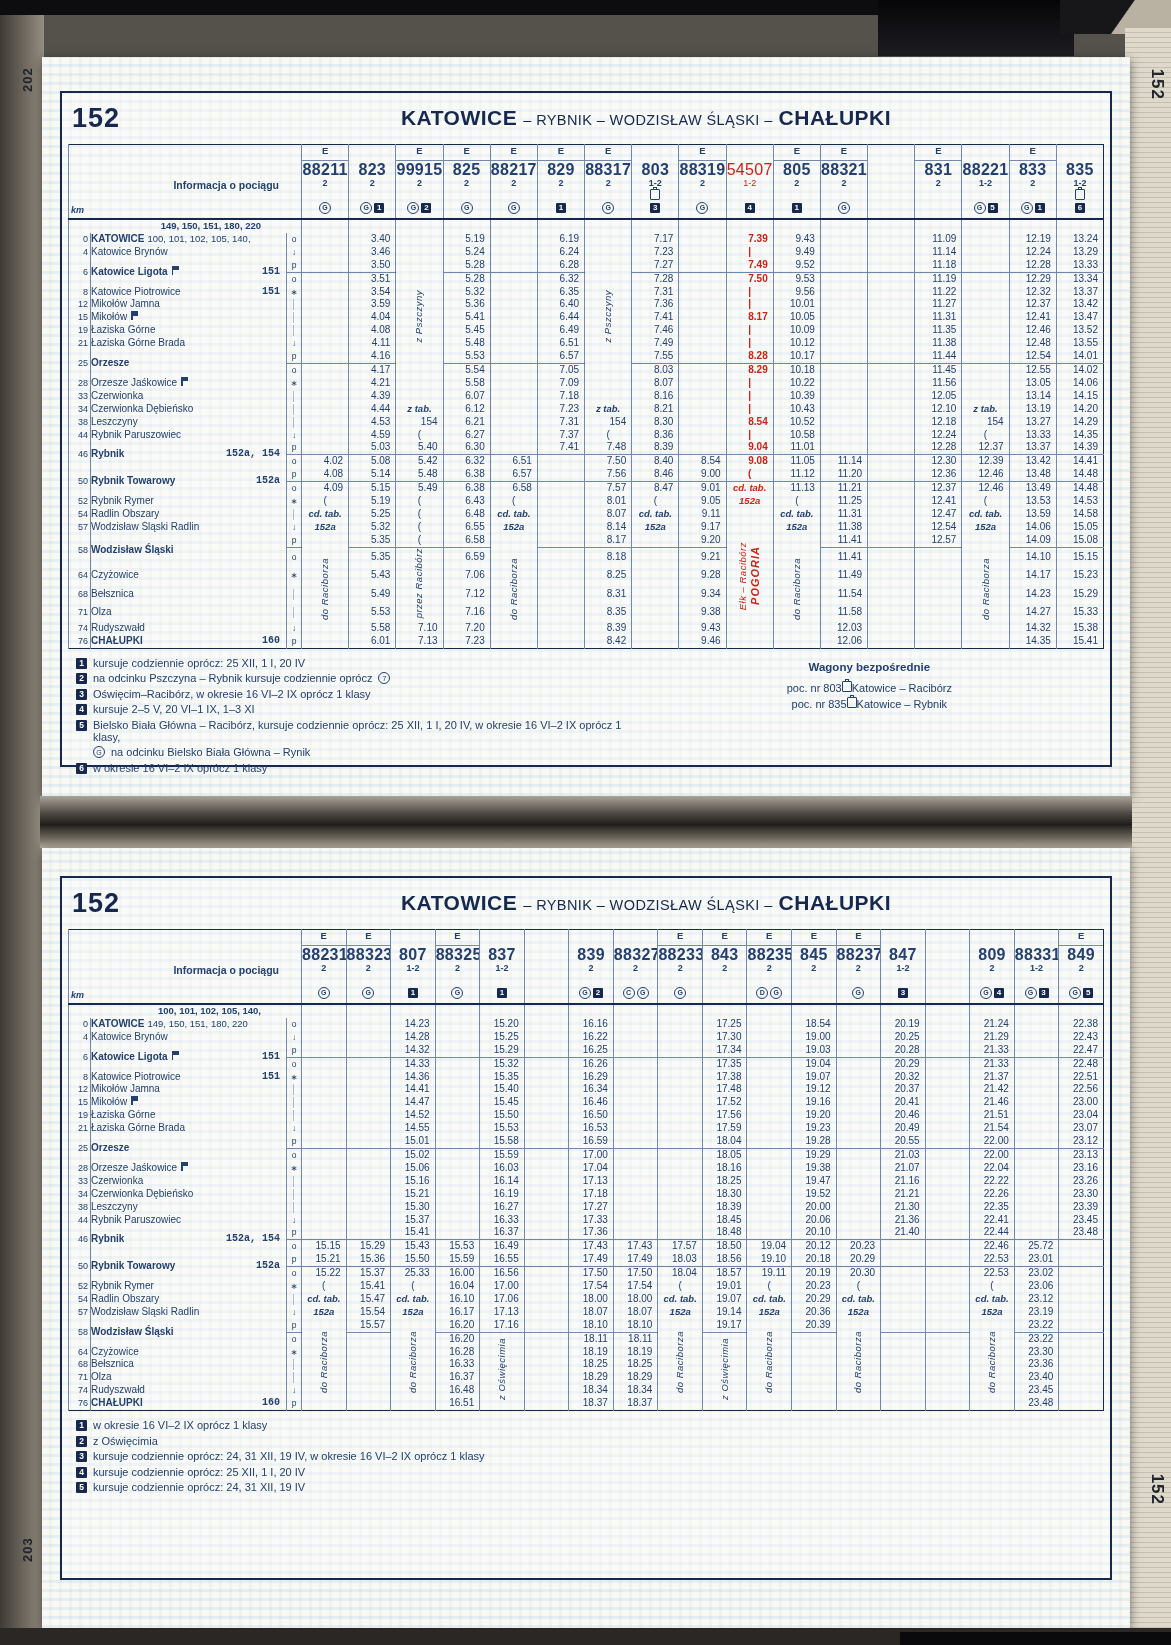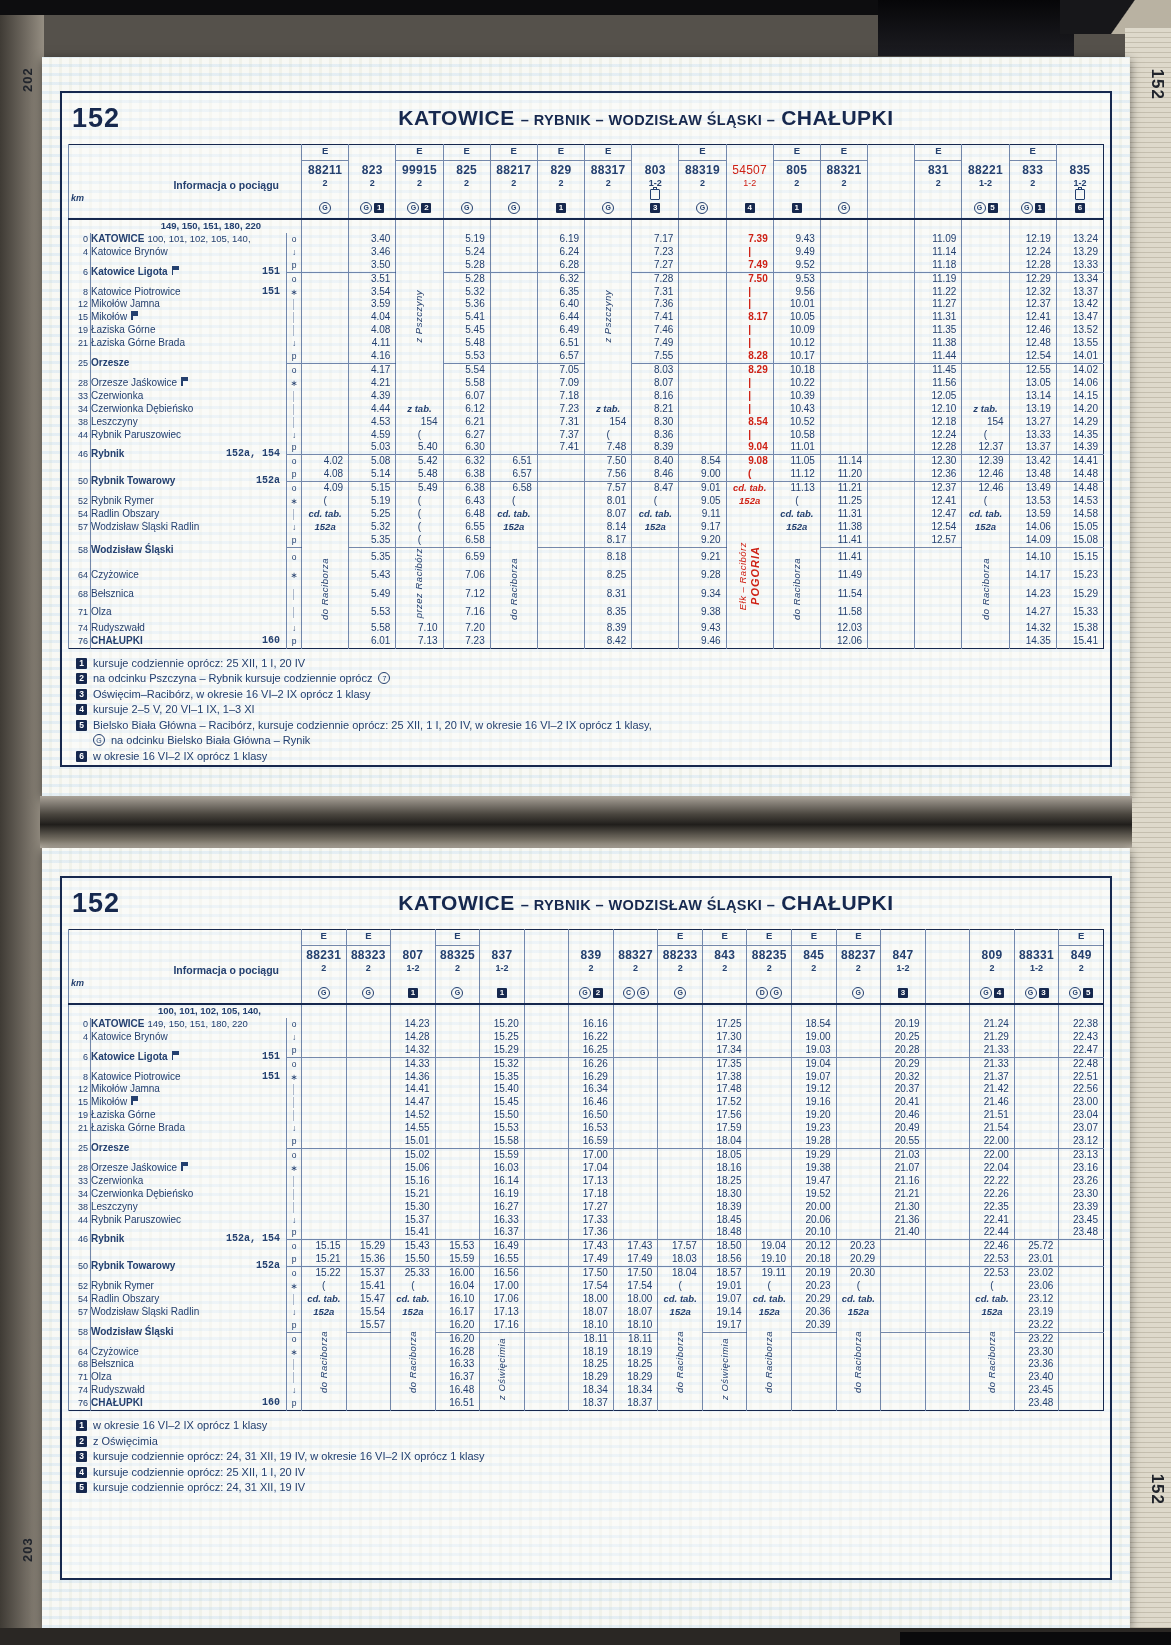--- a/index.html
+++ b/index.html
@@ -33,35 +33,35 @@
   .pn-rt{right:4px;top:100px;font-size:17px;transform:rotate(90deg);transform-origin:right top;}
   .pn-rb{right:4px;top:1505px;font-size:17px;transform:rotate(90deg);transform-origin:right top;}
   
   .card{position:absolute;left:18px;right:18px;border:2px solid var(--ink2);background:rgba(255,255,255,.35);}
   .card1{top:34px;height:672px;}
   .card2{top:28px;height:700px;}
   .cardhead{display:flex;align-items:center;height:50px;border-bottom:1px solid rgba(40,60,100,.0);padding:0 10px;}
   .routeno{font-size:27px;font-weight:bold;color:var(--ink2);letter-spacing:1px;width:120px;}
   .titlewrap{flex:1;text-align:center;color:var(--ink2);white-space:nowrap;}
   .tmain{font-size:21px;font-weight:bold;letter-spacing:.5px;}
-  .tmid{font-size:14.5px;font-weight:bold;letter-spacing:.4px;margin:0 6px;}
+  .tmid{font-size:14.5px;font-weight:normal;letter-spacing:.4px;margin:0 6px;}
   
   .gridwrap{padding:0 6px;}
   table.tt{border-collapse:collapse;table-layout:fixed;width:100%;border:1.5px solid var(--ink2);}
   .tt col.kmcol{width:22px}.tt col.stcol{width:196px}.tt col.mkcol{width:15px}
   .tt th,.tt td{border-left:1px solid var(--linesoft);padding:0;vertical-align:middle;
       font-size:10px;line-height:12.9px;height:12.9px;overflow:hidden;white-space:nowrap;}
   .tt thead th{border-bottom:2px solid var(--ink2);vertical-align:bottom;}
   .infocell{position:relative;height:84px;}
   .infolabel{position:absolute;right:22px;top:34px;font-size:10.5px;color:var(--ink);}
-  .kmlab{position:absolute;left:2px;bottom:13px;font-size:9px;font-style:italic;}
+  .kmlab{position:absolute;left:2px;bottom:1px;font-size:9px;font-style:italic;}
   .trainhead{text-align:center;}
   .erow{height:15px;font-size:9.5px;}
   .erow.hasE{border-bottom:1px solid var(--linesoft);}
-  .num{font-size:12px;letter-spacing:.3px;padding-top:3px;}
+  .num{font-size:16px;letter-spacing:.3px;padding-top:3px;}
   .clsrow{font-size:9px;height:12px;}
   .lugrow{height:12px;display:flex;align-items:center;justify-content:center;}
   .symrow{height:15px;display:flex;gap:2px;align-items:center;justify-content:center;padding-bottom:2px;}
   .symN{display:inline-block;min-width:10px;height:10px;background:var(--ink2);color:#fff;
       font-size:8px;font-weight:bold;line-height:10px;text-align:center;border-radius:1px;}
   .symG{display:inline-flex;width:10px;height:10px;border:1px solid var(--ink);border-radius:50%;
       font-size:7px;align-items:center;justify-content:center;color:var(--ink);}
   .lug{display:inline-block;width:8px;height:9px;border:1px solid var(--ink);border-radius:1px;position:relative;}
   .lug::before{content:"";position:absolute;left:2px;right:2px;top:-3px;height:2px;
       border:1px solid var(--ink);border-bottom:none;}
@@ -963,20 +963,25 @@
               </div>
               <div class="fnline fnind">
                 <span class="symG">G</span>
                 <span>na odcinku Bielsko Biała Główna – Rynik</span>
               </div>
               <div class="fnline">
                 <span class="symN">6</span>
                 <span>w okresie 16 VI–2 IX oprócz 1 klasy</span>
               </div>
             </div>
+            <div class="direct">
+              <div class="dtitle">Wagony bezpośrednie</div>
+              <div class="dline"><span>poc. nr 803</span><span class="lug"></span><span>Katowice – Racibórz</span></div>
+              <div class="dline"><span>poc. nr 835</span><span class="lug"></span><span>Katowice – Rybnik</span></div>
+            </div>
           </div>
         </div>
       </div>
   </div>
 
   <div class="gutter"></div>
 
   <div class="page page2">
     <div id="mount-bottom">
         <div class="card card2">

